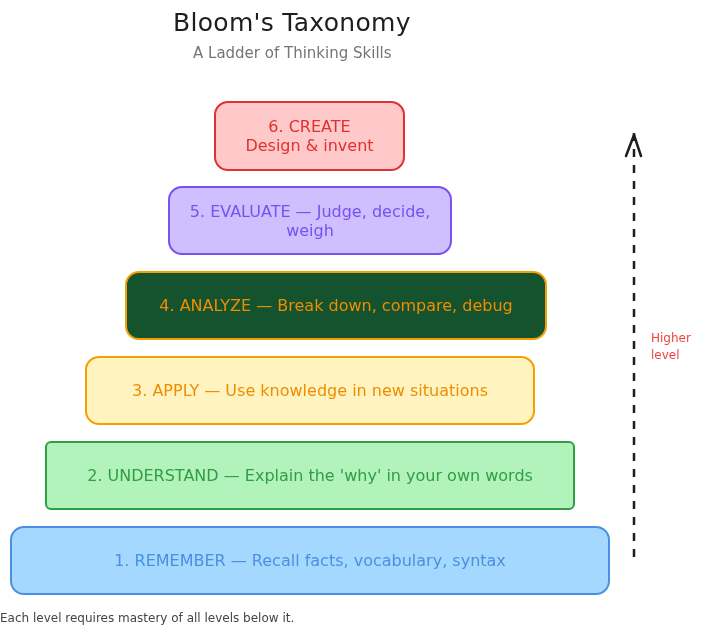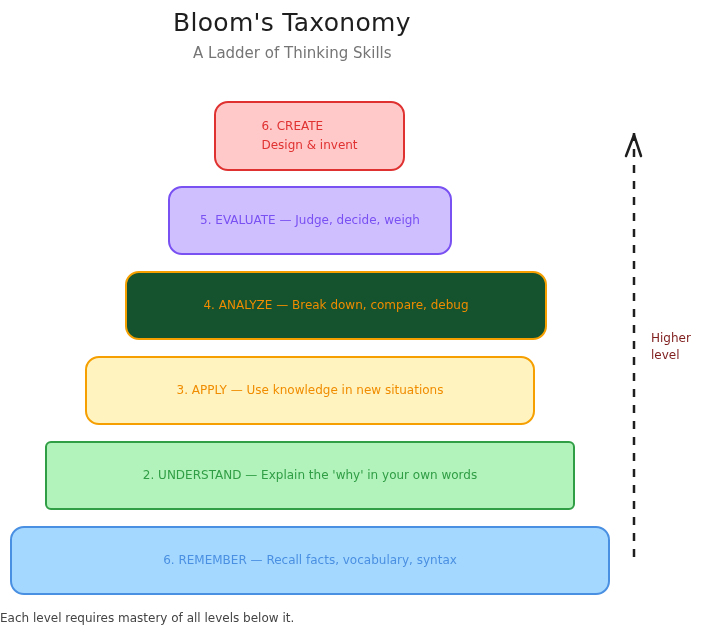--- a/index.html
+++ b/index.html
@@ -3,24 +3,24 @@
   <meta charset="utf-8">
   <style>
     html, body { margin: 0; padding: 0; background: #ffffff; }
     body { width: 701px; height: 638px; position: relative; overflow: hidden;
            font-family: "DejaVu Sans", sans-serif; }
     .title { position: absolute; left: 173px; top: 8px; font-size: 25px; color: #1e1e1e;
              letter-spacing: 0.3px; }
     .subtitle { position: absolute; left: 193px; top: 44px; font-size: 15px; color: #757575; }
     .level { position: absolute; box-sizing: border-box; border-width: 2.5px; border-style: solid;
              border-radius: 14px; display: flex; align-items: center; justify-content: center;
-             font-size: 12px; line-height: 19px; padding: 0 16px; }
+             text-align: center; font-size: 16px; line-height: 19px; padding: 0 16px; }
     .level span { display: block; }
     .arrow-svg { position: absolute; left: 615px; top: 125px; }
-    .side-label { position: absolute; left: 651px; top: 330px; font-size: 12px; color: #7f1d1d;
+    .side-label { position: absolute; left: 651px; top: 330px; font-size: 12px; color: #ef4444;
                   line-height: 17px; }
     .footer { position: absolute; left: 0; width: 640px; top: 611px; text-align: left;
               font-size: 12px; color: #444444; }
   </style>
 </head>
 <body>
 
 <div class="title">Bloom's Taxonomy</div>
 <div class="subtitle">A Ladder of Thinking Skills</div>
 
@@ -50,21 +50,21 @@
 </div>
 
 <div id="level-2" class="level" style="left: 45px; top: 441px; width: 530px; height: 69px; background: rgb(178, 242, 187); border-color: rgb(47, 158, 68); color: rgb(47, 158, 68); border-radius: 6px;">
   <div>
     <span>2. UNDERSTAND — Explain the 'why' in your own words</span>
   </div>
 </div>
 
 <div id="level-1" class="level" style="left: 10px; top: 526px; width: 600px; height: 69px; background: rgb(165, 216, 255); border-color: rgb(74, 144, 226); color: rgb(74, 144, 226);">
   <div>
-    <span>6. REMEMBER — Recall facts, vocabulary, syntax</span>
+    <span>1. REMEMBER — Recall facts, vocabulary, syntax</span>
   </div>
 </div>
 
 <svg class="arrow-svg" width="40" height="440">
   <line id="arrow-shaft" x1="19" y1="8" x2="19" y2="432" stroke="#1e1e1e" stroke-width="2.5" stroke-dasharray="8 8"></line>
   <polyline id="arrow-head" points="11,31 19,10 26,31" fill="none" stroke="#1e1e1e" stroke-width="2.5" stroke-linecap="round" stroke-linejoin="round"></polyline>
 </svg>
 
 <div class="side-label">
   <div>Higher</div>

